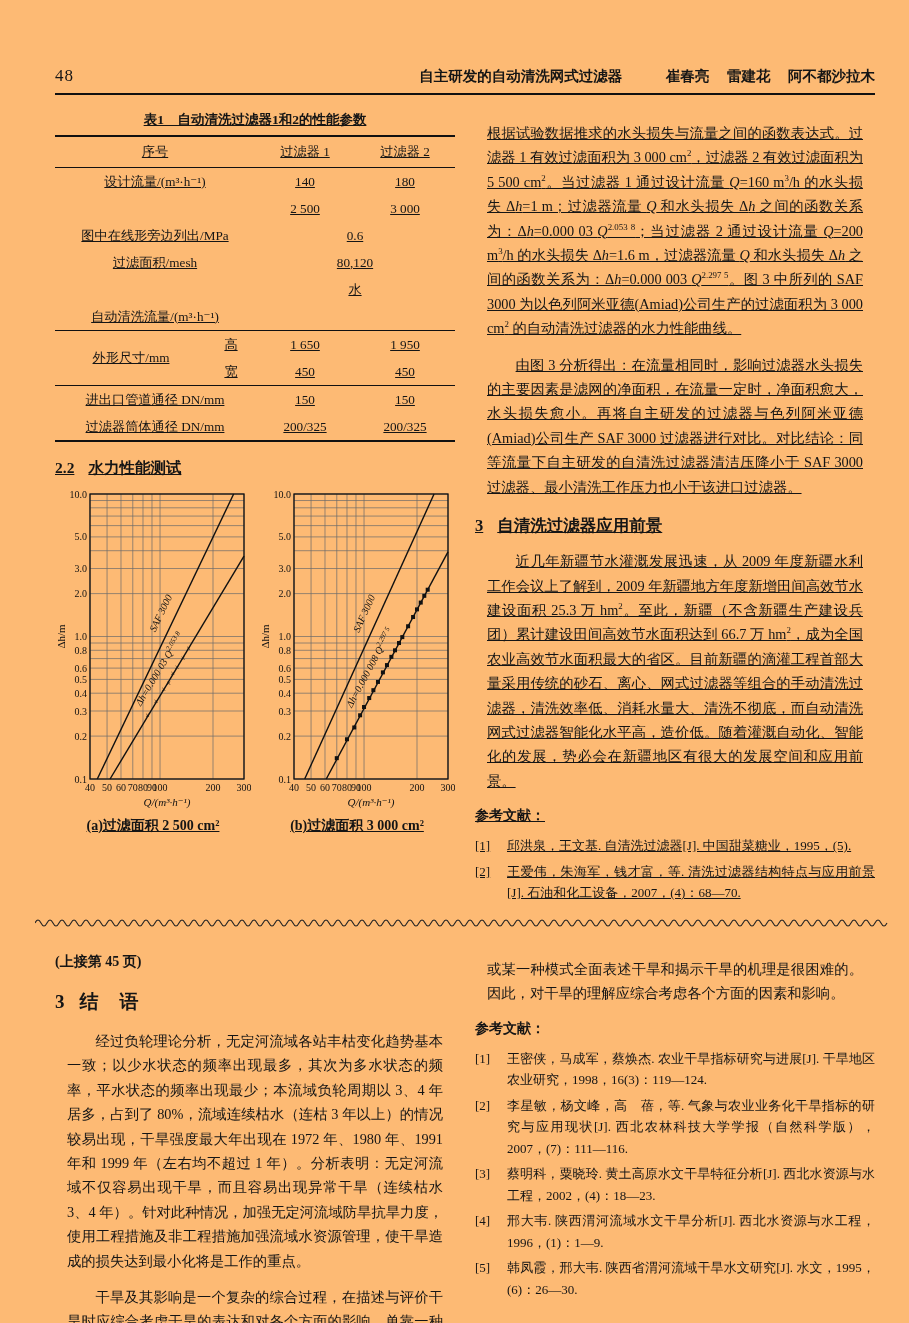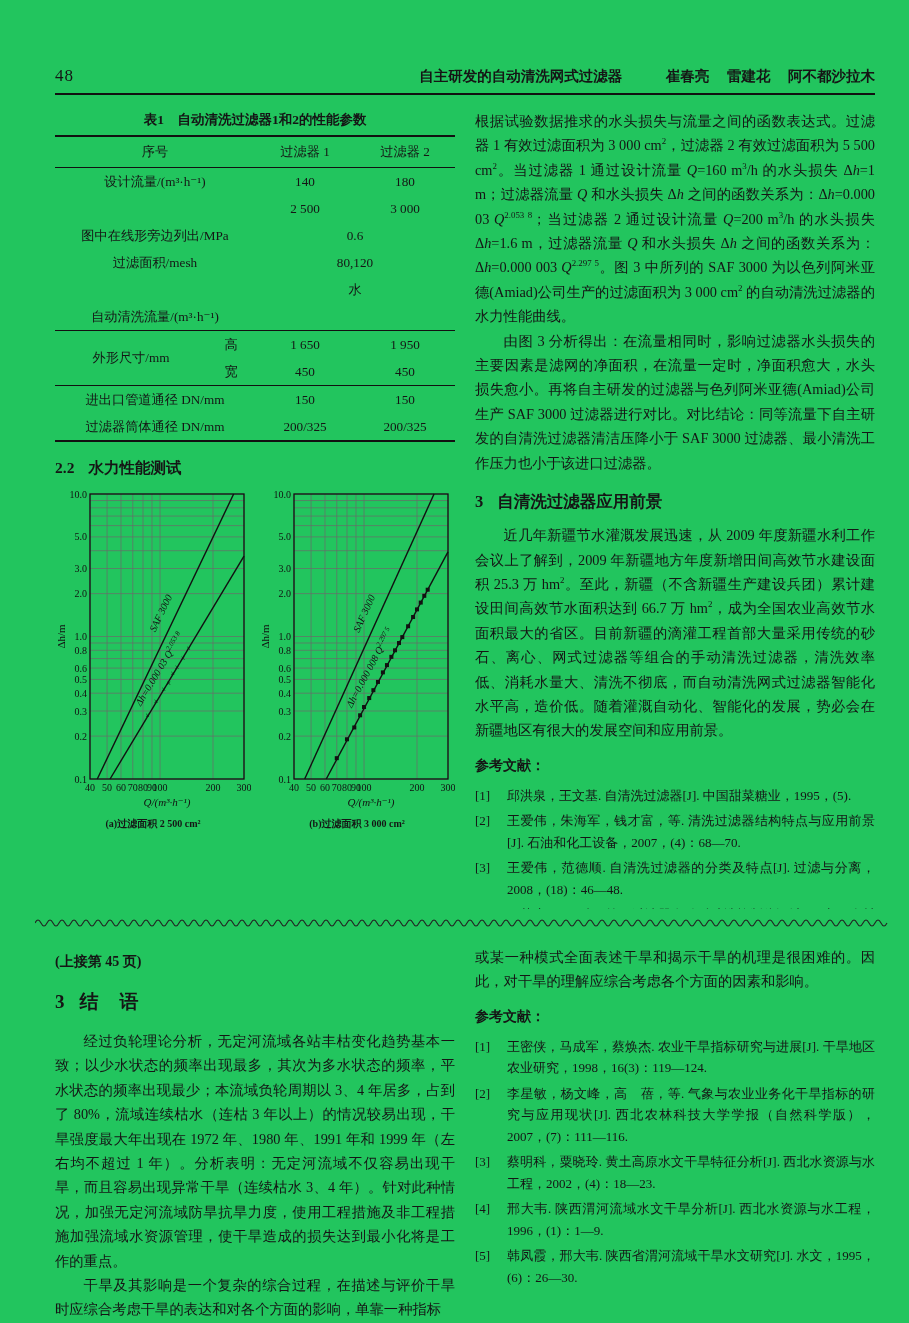--- a/index.html
+++ b/index.html
@@ -1,34 +1,34 @@
 <!DOCTYPE html>
 <html><head>
 <meta charset="utf-8">
 <style>
   html,body{margin:0;padding:0;background:#e8e8e4;}
   .page{
-    width:909px;height:1323px;background:#22c55e;margin:0 auto;position:relative;
+    width:909px;height:1323px;background:#fdba74;margin:0 auto;position:relative;
     font-family:"Liberation Serif","DejaVu Serif",serif;color:#151515;overflow:hidden;
     box-sizing:border-box;padding:66px 34px 0 55px;
   }
   
   .hdr{display:flex;justify-content:space-between;align-items:flex-end;
        border-bottom:2.5px solid #111;padding-bottom:7px;}
   .hdr .pno{font-size:17px;letter-spacing:1px;}
   .hdr .run{font-size:14.5px;font-weight:bold;}
   .hdr .run .tt{margin-right:26px;}
   .hdr .run .au span{margin-left:14px;}
   
   .cols{display:flex;gap:20px;}
   .col-l{width:400px;flex:0 0 400px;}
   .col-r{flex:1;min-width:0;}
-  .section-top{height:800px;overflow:hidden;margin-top:14px;}
+  .section-top{height:800px;overflow:hidden;margin-top:14px;text-decoration:underline;}
   .section-bot{margin-top:10px;}
-  p{margin:0;text-align:justify;}
+  p{margin:12px;text-align:justify;}
   .body-text{font-size:14.3px;line-height:24.4px;}
   .indent{text-indent:2em;}
   sup{font-size:0.62em;line-height:0;}
   i{font-family:"Liberation Serif",serif;}
   
   .t1-title{font-size:13.5px;font-weight:bold;text-align:center;margin:2px 0 6px 0;}
   .t1{display:grid;grid-template-columns:152px 48px 100px 100px;
       border-top:2.2px solid #111;border-bottom:2.2px solid #111;font-size:13.2px;}
   .t1 .c{min-height:27px;display:flex;align-items:center;justify-content:center;text-align:center;}
   .t1 .hd{border-bottom:1.3px solid #111;min-height:30px;}
@@ -41,21 +41,21 @@
   
   .h-small{font-size:15.5px;font-weight:bold;margin:16px 0 8px 0;}
   .h-big{font-size:19px;font-weight:bold;margin:18px 0 14px 0;letter-spacing:1px;}
   .h-mid{font-size:16.5px;font-weight:bold;margin:16px 0 10px 0;}
   .h-mid .no,.h-big .no,.h-small .no{margin-right:14px;}
   
   .figure{margin-top:6px;}
   .charts{display:flex;justify-content:space-between;}
   .chart-block{width:196px;text-align:center;}
   .chart-block svg{display:block;}
-  .subcap{font-size:10px;font-weight:bold;margin-top:0px;}
+  .subcap{font-size:14px;font-weight:bold;margin-top:0px;}
   
   .refs-h{font-size:14px;font-weight:bold;margin:14px 0 10px 0;}
   .ref{display:flex;font-size:13px;line-height:21.5px;margin-bottom:4px;}
   .ref .no{flex:0 0 32px;}
   .ref .tx{flex:1;text-align:justify;}
   
   .wavy{margin:6px 0 4px -20px;width:860px;}
   .notice{font-size:14px;font-weight:bold;margin:8px 0 2px 0;}
 </style>
 </head>

